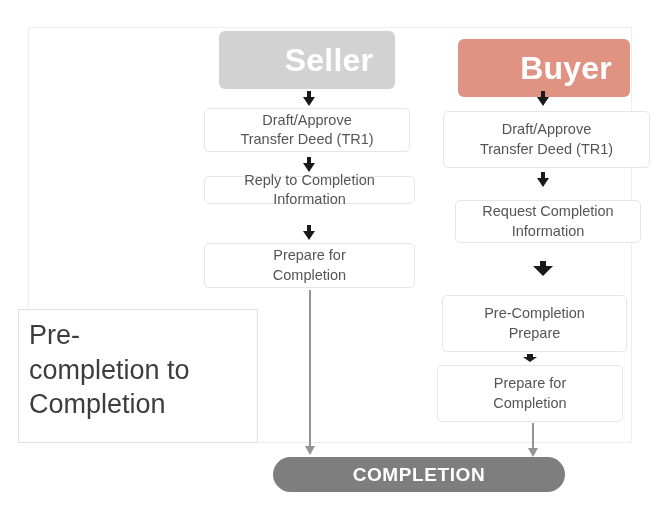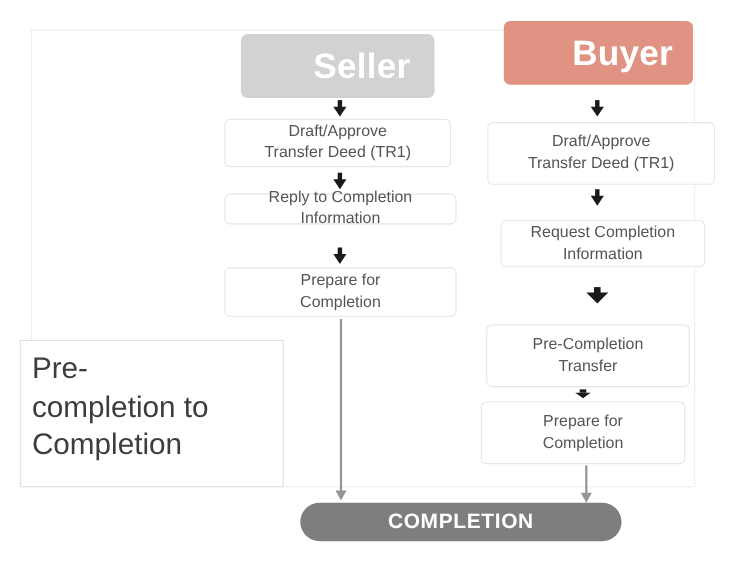--- a/index.html
+++ b/index.html
@@ -45,21 +45,21 @@
   }
   #header-seller {
     left: 219px;
     top: 31px;
     width: 176px;
     height: 58px;
     background: #d2d2d2;
   }
   #header-buyer {
     left: 458px;
-    top: 19px;
+    top: 39px;
     width: 172px;
     height: 58px;
     background: #e09383;
   }
 
   
   .node {
     position: absolute;
     box-sizing: border-box;
     background: #ffffff;
@@ -256,21 +256,21 @@
 
 <div class="node" id="buyer-node-1">Request Completion
 Information</div>
 
 <div class="arrow-small wide" id="arrow-buyer-1">
   <span class="shaft"></span>
   <span class="head"></span>
 </div>
 
 <div class="node" id="buyer-node-2">Pre-Completion
-Transfer</div>
+Prepare</div>
 
 <div class="arrow-small squat" id="arrow-buyer-2">
   <span class="shaft"></span>
   <span class="head"></span>
 </div>
 
 <div class="node" id="buyer-node-3">Prepare for
 Completion</div>
 
 <div class="arrow-long" id="arrow-long-buyer">

